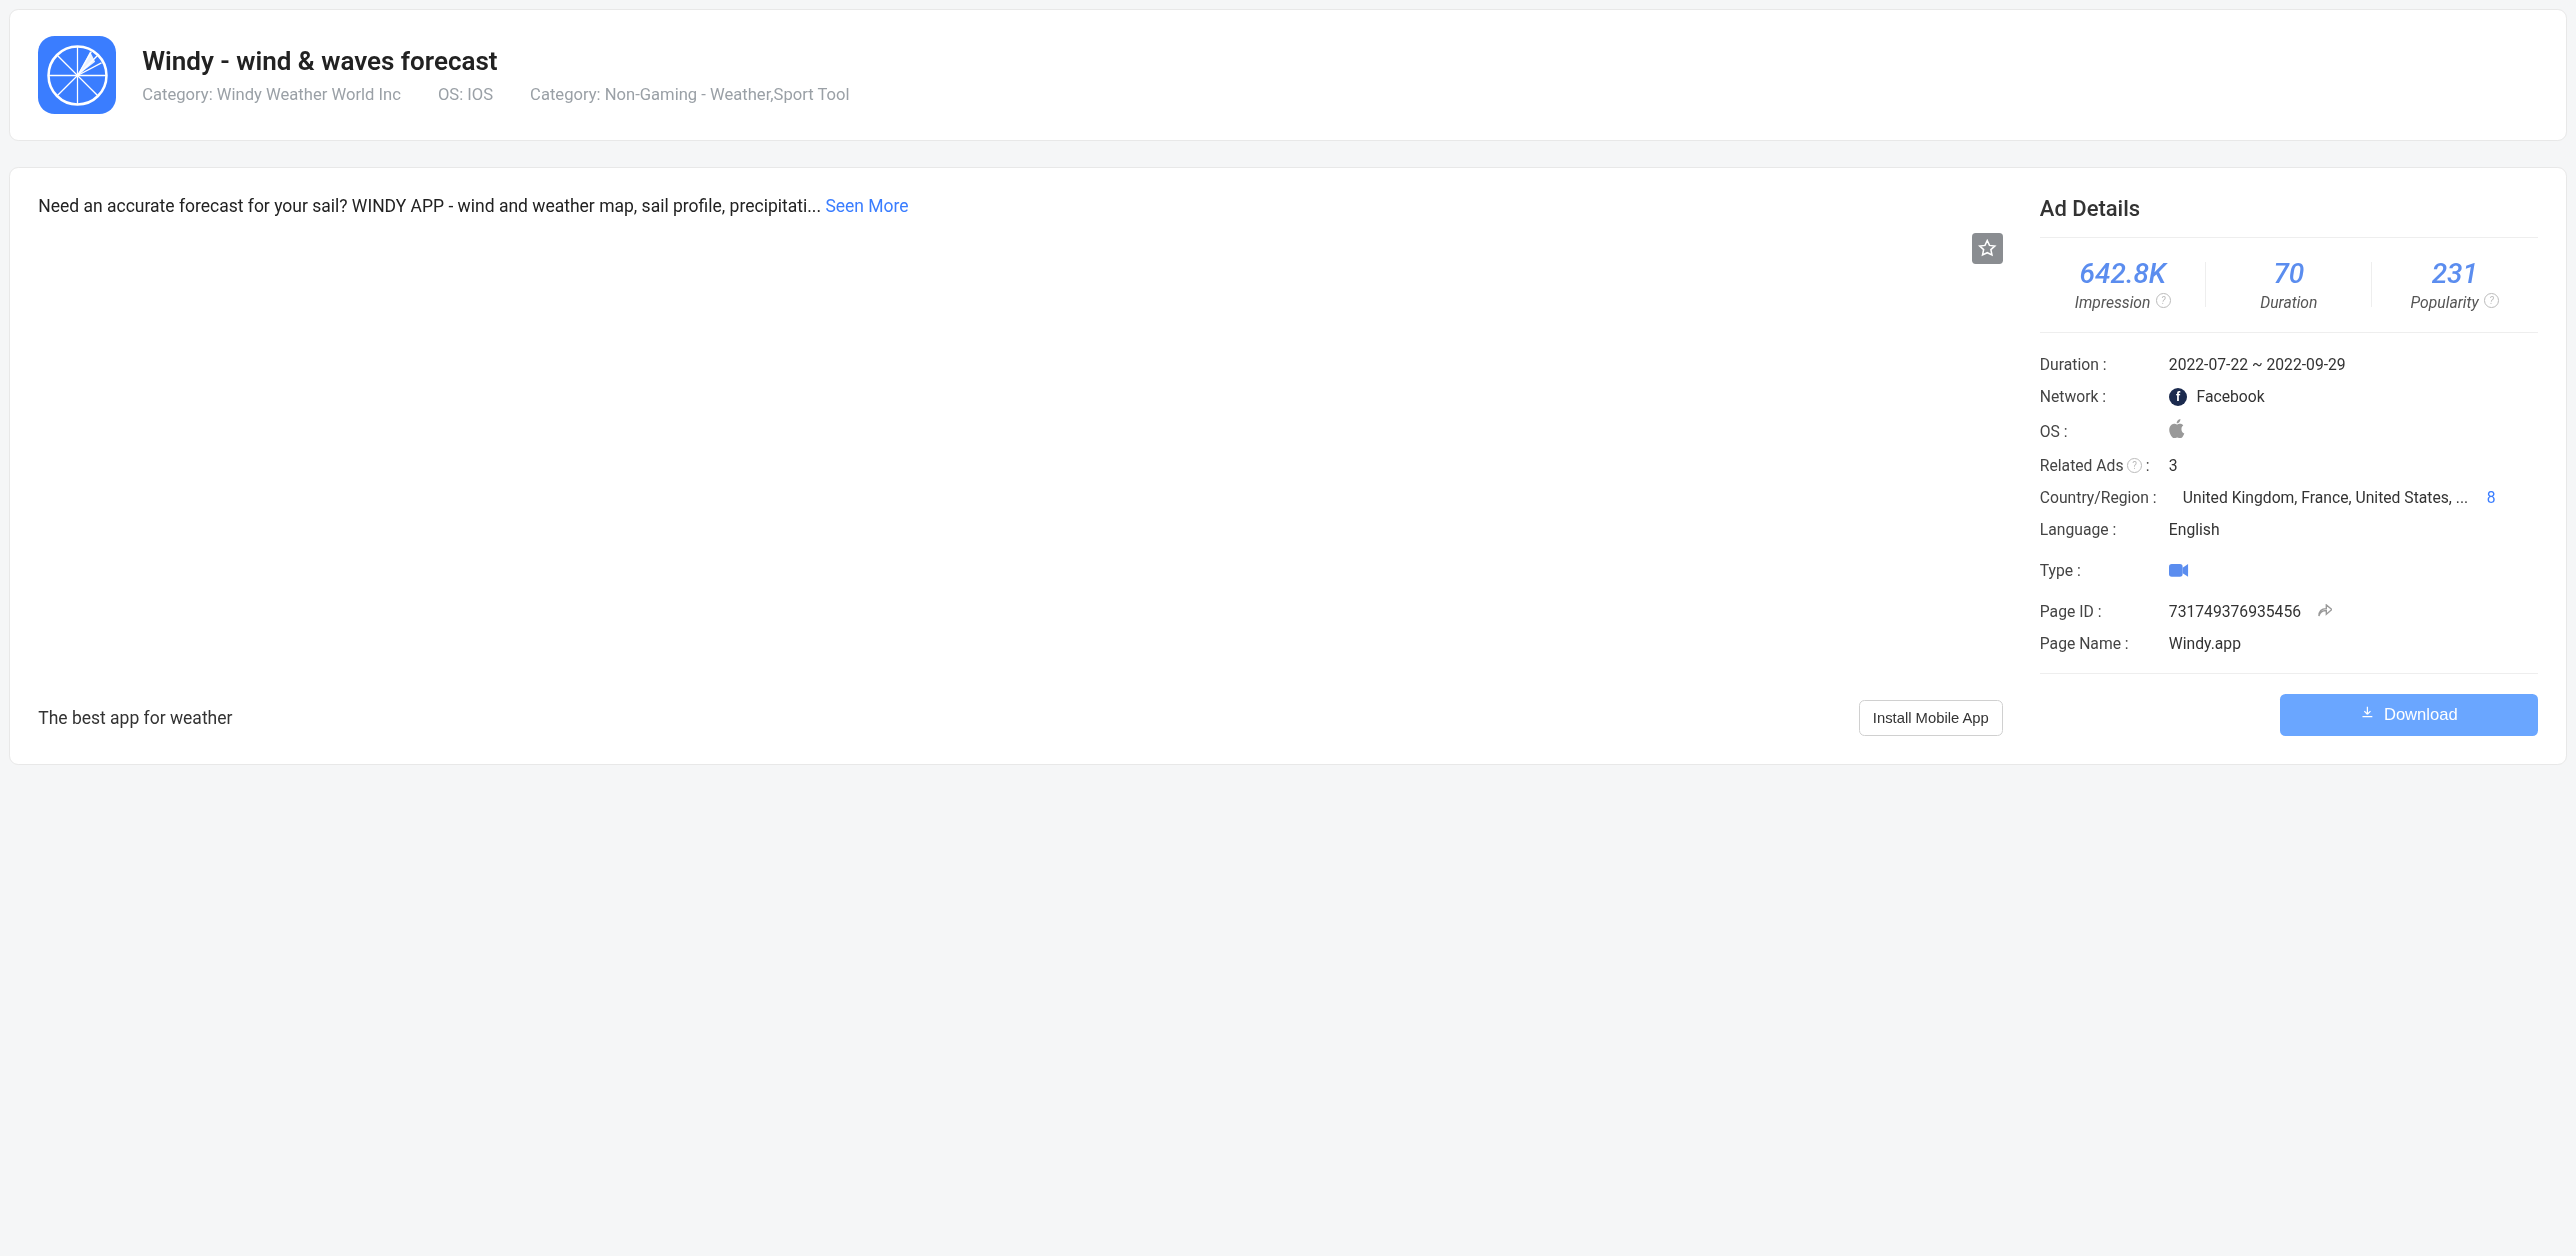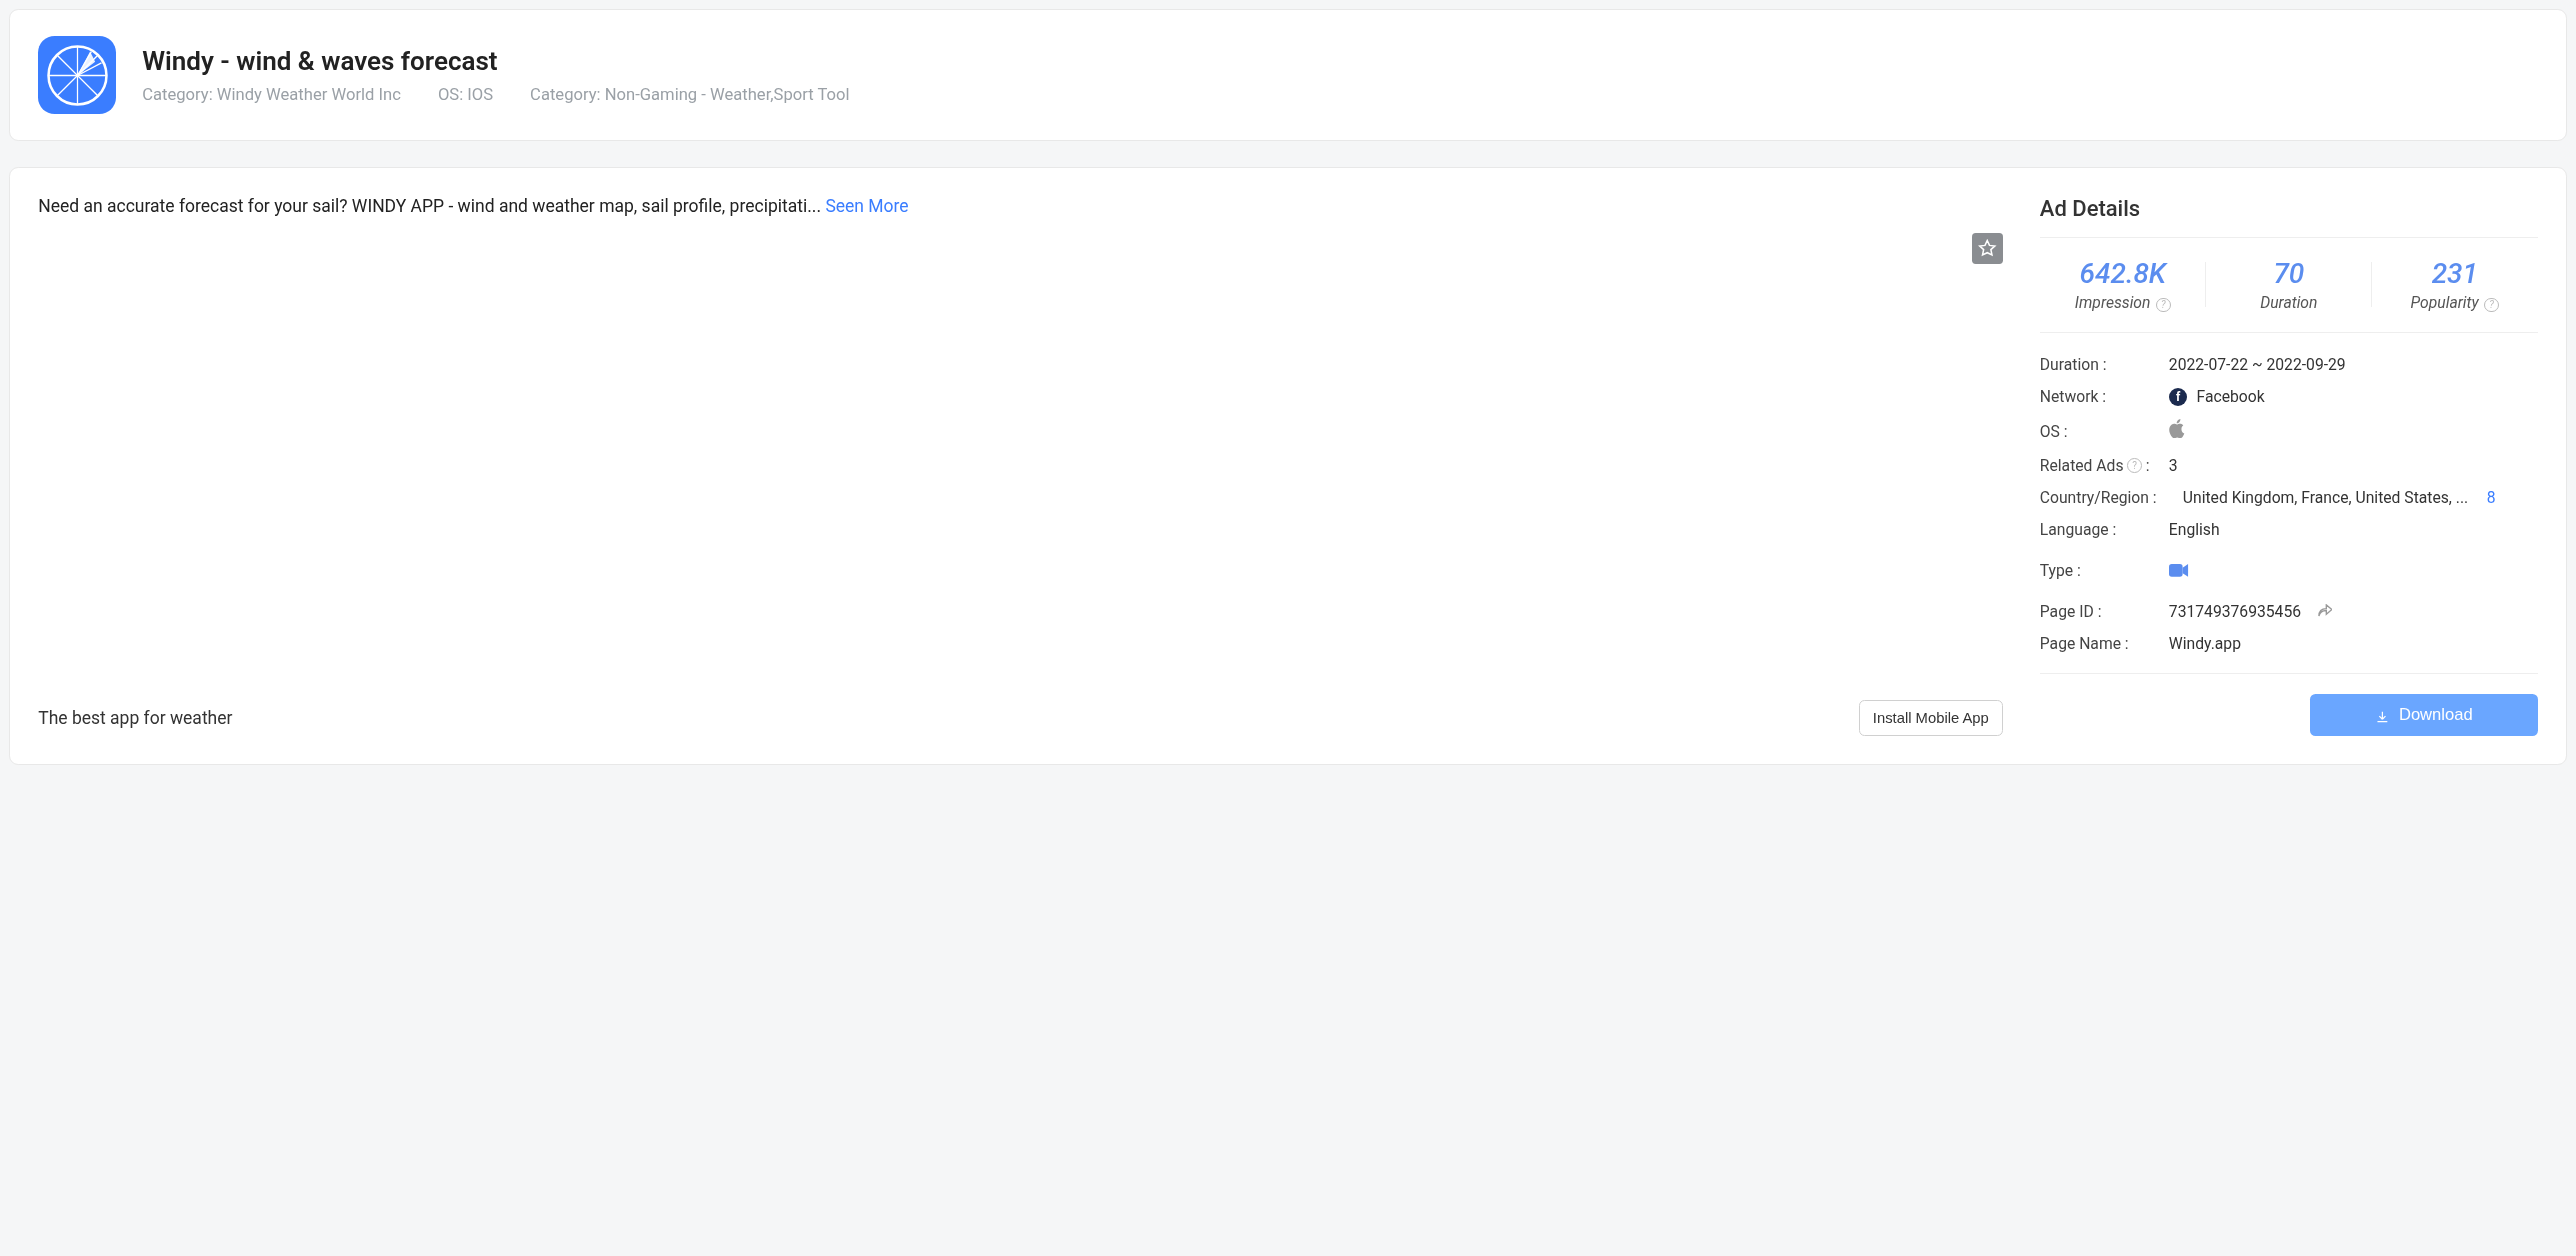--- a/index.html
+++ b/index.html
@@ -37,35 +37,35 @@
 .caption { font-size: 17.5px; color: #333; }
 .install-btn { border: 0.9px solid #d0d0d0; background: #fff; border-radius: 5.5px; padding: 9.2px 13px; font-size: 14.8px; color: #333; cursor: pointer; }
 
 
 .section-title { font-size: 22px; font-weight: 500; color: #333; padding-bottom: 16px; border-bottom: 0.9px solid #eee; margin-bottom: 18.5px; }
 
 .stats-row { display: flex; margin-bottom: 22px; border-bottom: 0.9px solid #eee; padding-bottom: 20px; }
 .stat { flex: 1; text-align: center; position: relative; font-style: italic; }
 .stat:not(:last-child)::after { content:""; position:absolute; right:0; top: 5.5px; bottom: 5.5px; width:0.9px; background:#eee; }
 .stat-value { font-size: 28px; font-weight: 500; color: #5b8def; margin-bottom: 3.7px; }
-.stat-label { font-size: 15.7px; color: #555; display: inline-flex; align-items: flex-end; gap: 5.5px; }
+.stat-label { font-size: 15.7px; color: #555; display: inline-flex; align-items: flex-start; gap: 5.5px; }
 .help-icon { display:inline-flex; width:14.8px; height:14.8px; border:1.4px solid #bbb; border-radius:50%; align-items:center; justify-content:center; font-size:10px; color:#bbb; }
 
 .detail-rows { display: flex; flex-direction: column; gap: 13px; padding-bottom: 20px; border-bottom: 0.9px solid #eee; margin-bottom: 20px; }
 .drow { display: flex; align-items: center; font-size: 15.7px; }
 .dlabel { width: 129px; color: #444; flex-shrink: 0; display:flex; align-items:center; gap:3.7px; }
 .dvalue { color: #333; display: flex; align-items: center; gap: 9.2px; }
 .count-link { color: #3a7dff; margin-left: 9.2px; cursor: pointer; }
 
 .fb-icon { width: 18.5px; height: 18.5px; background: #1b2a4e; border-radius: 50%; color: #fff; display: inline-flex; align-items: center; justify-content: center; font-size: 12px; font-weight: 700; }
 .apple-icon { color: #999; font-size: 18.5px; }
 .video-icon { color: #5b8def; font-size: 18.5px; display:inline-flex; align-items:center; }
 .share-icon { color: #999; margin-left: 7.4px; cursor: pointer; }
 
-.download-btn { display: flex; align-items: flex-end; justify-content: center; gap: 9.2px; width: 228px; margin-left: auto; padding: 11px 0; background: #6aa6ff; color: #fff; font-size: 16.6px; border: none; border-radius: 5.5px; cursor: pointer; }
+.download-btn { display: flex; align-items: flex-start; justify-content: center; gap: 9.2px; width: 258px; margin-left: auto; padding: 11px 0; background: #6aa6ff; color: #fff; font-size: 16.6px; border: none; border-radius: 5.5px; cursor: pointer; }
 .download-btn svg { width: 14.8px; height: 14.8px; stroke: #fff; fill: none; stroke-width: 2; }
 </style>
 </head>
 <body>
 
 <div class="card header-card">
   <div class="app-icon">
     <svg viewBox="0 0 100 100">
       <circle cx="50" cy="50" r="46" fill="none" stroke="#fff" stroke-width="4"></circle>
       <g stroke="#fff" stroke-width="2" fill="none">

